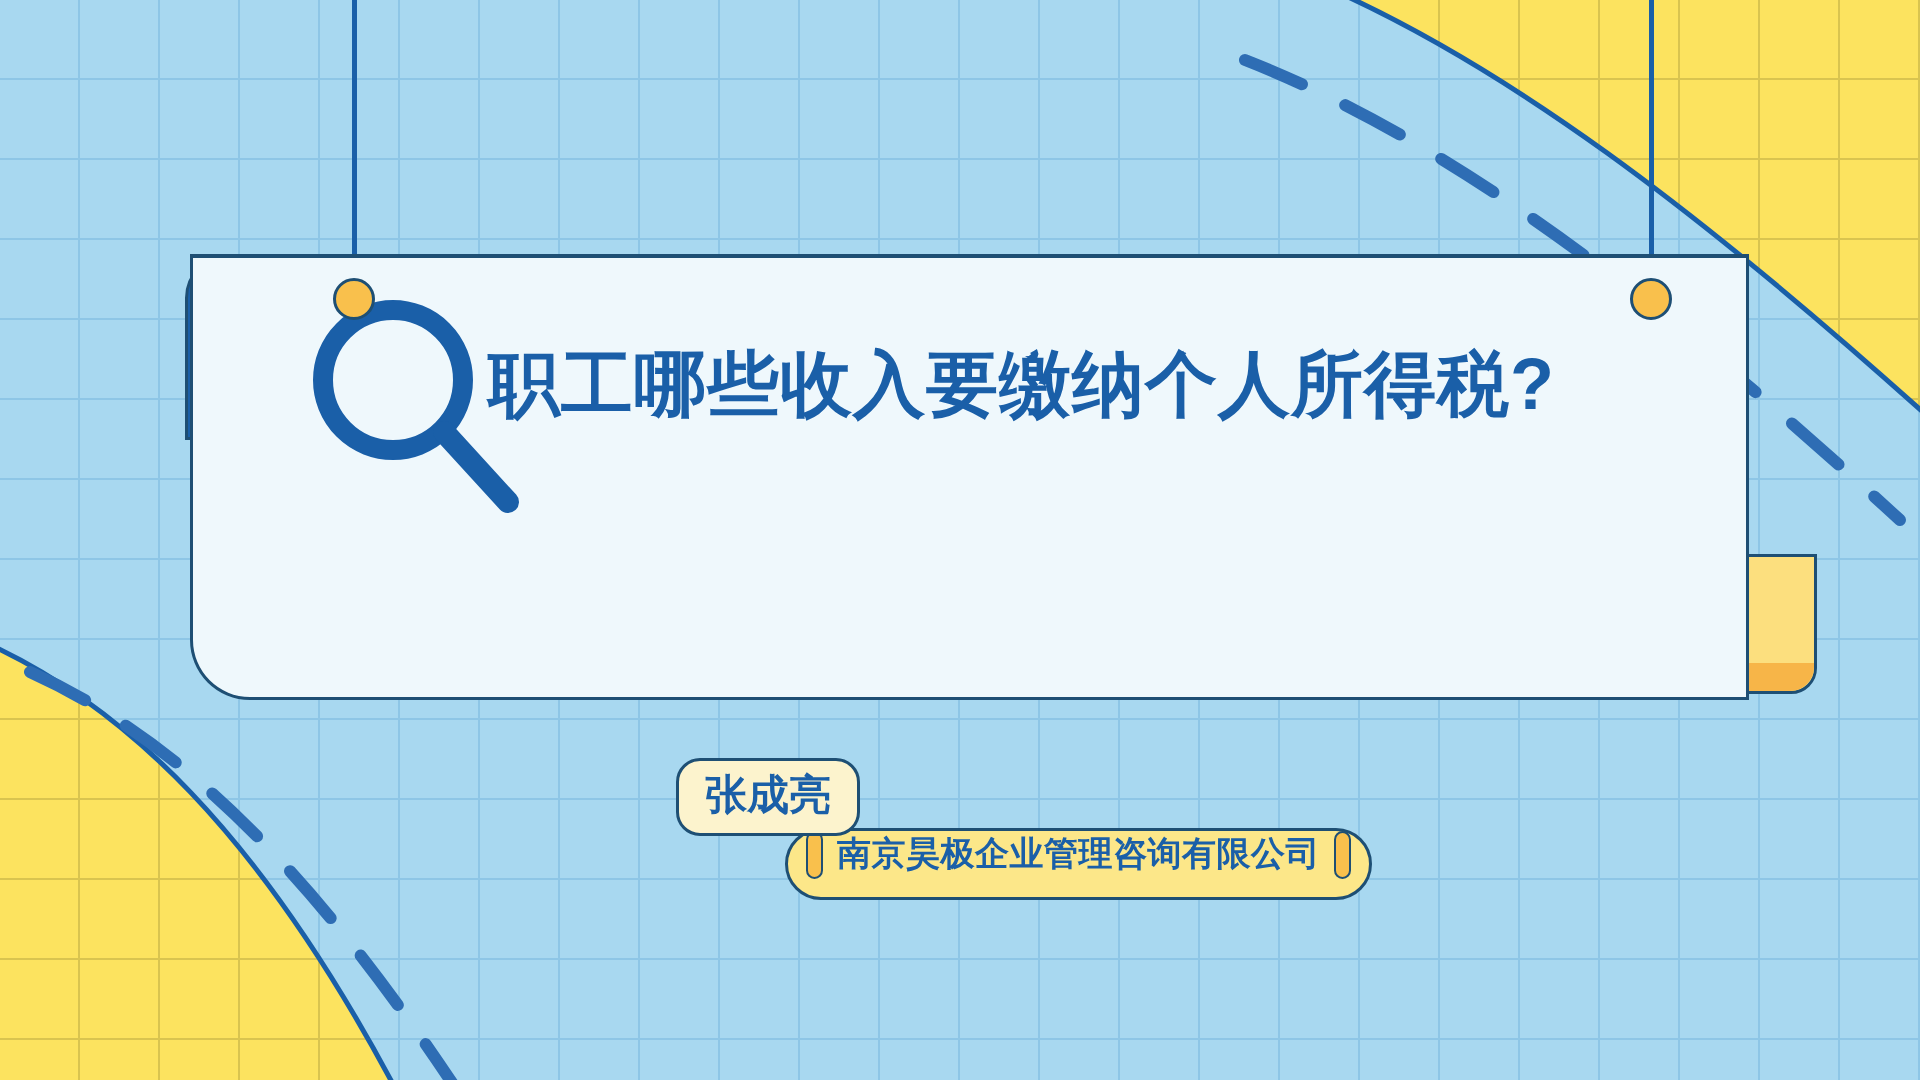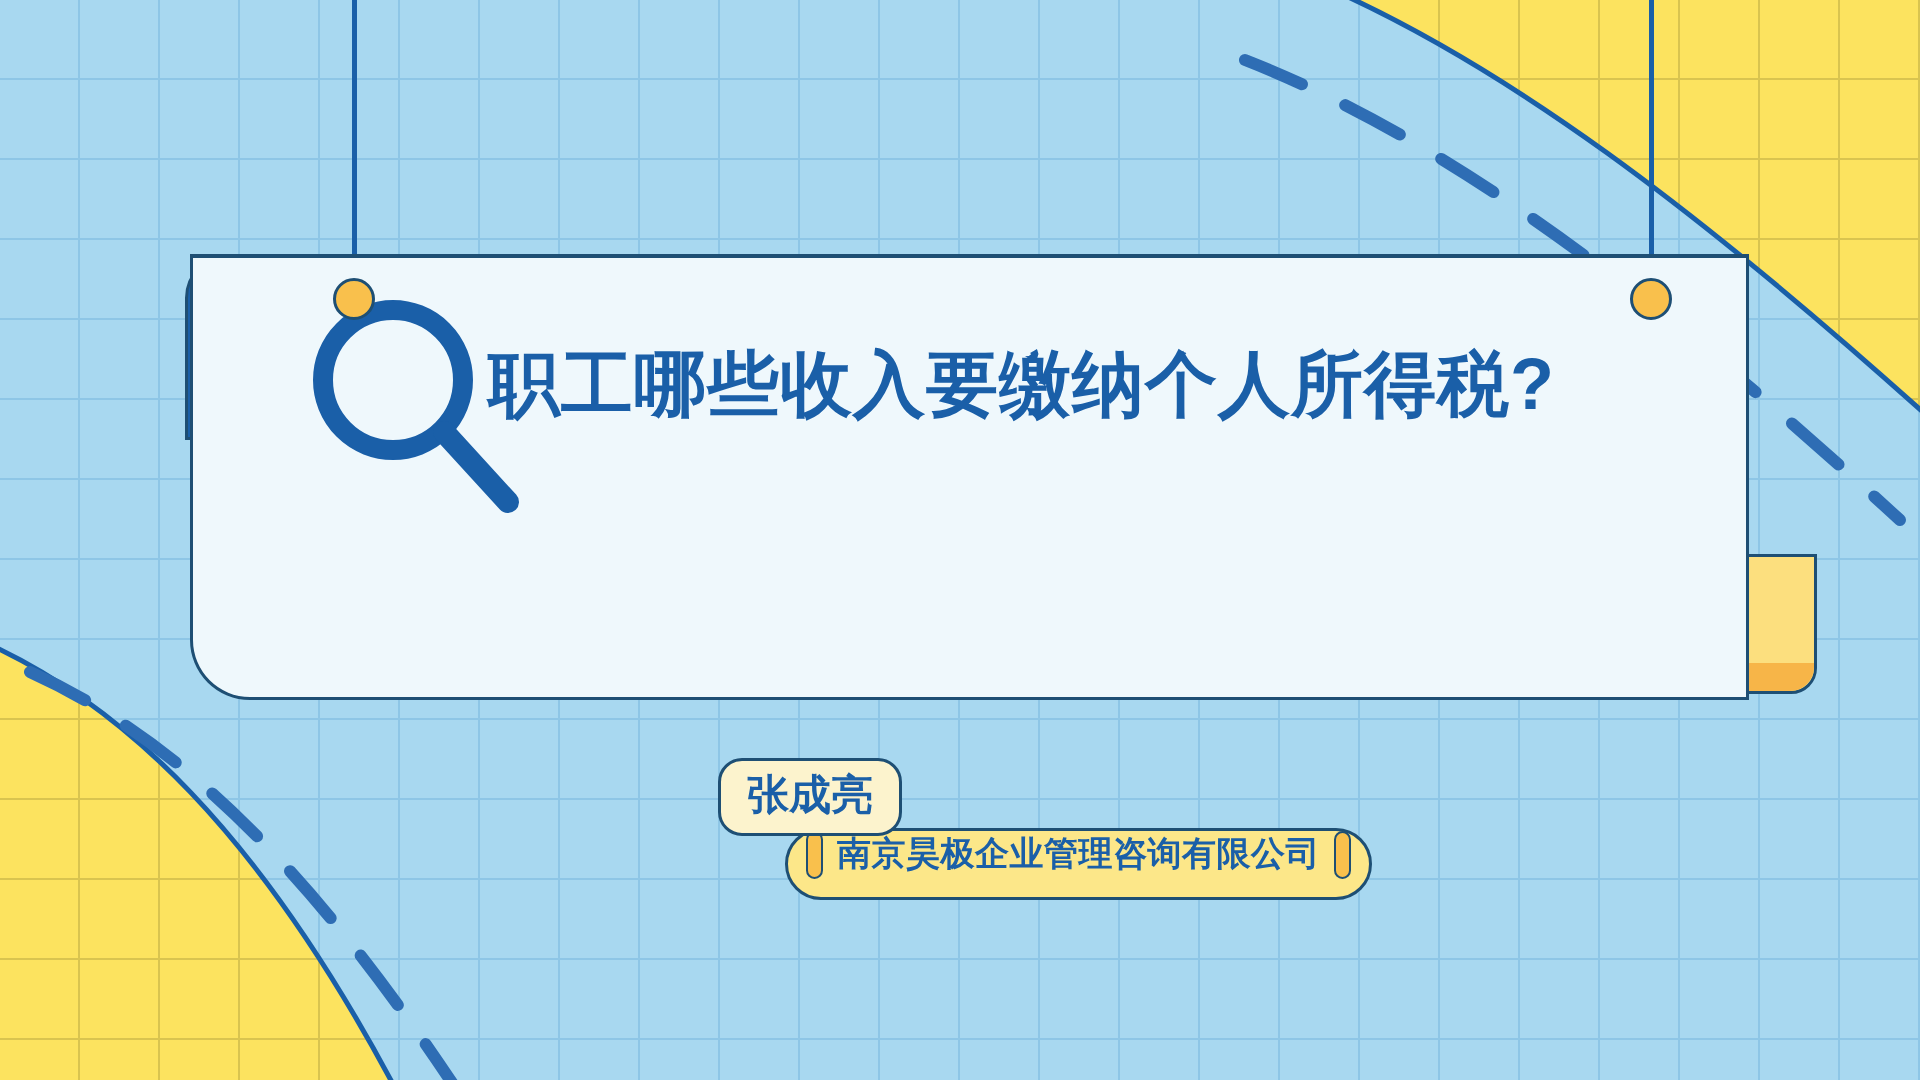--- a/index.html
+++ b/index.html
@@ -115,21 +115,21 @@
     font-weight: 700;
     color: #1a5fa8;
     letter-spacing: 1px;
     white-space: nowrap;
     line-height: 1.1;
   }
 
   
   .name-badge {
     position: absolute;
-    left: 718px;
+    left: 676px;
     top: 758px;
     padding: 6px 26px 10px 26px;
     background: #fcf3cd;
     border: 3px solid #1e4f74;
     border-radius: 24px;
     font-size: 42px;
     font-weight: 700;
     color: #1a5fa8;
     box-sizing: border-box;
     white-space: nowrap;

